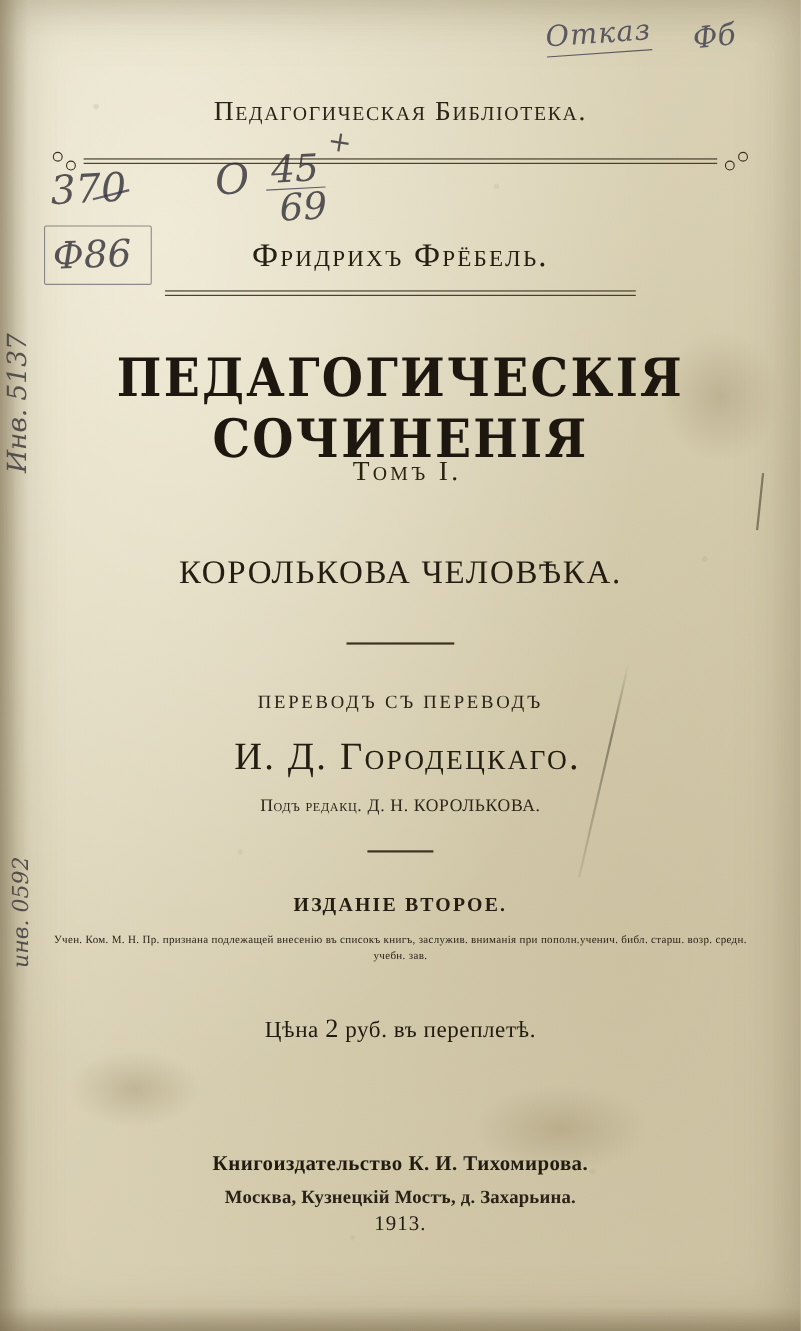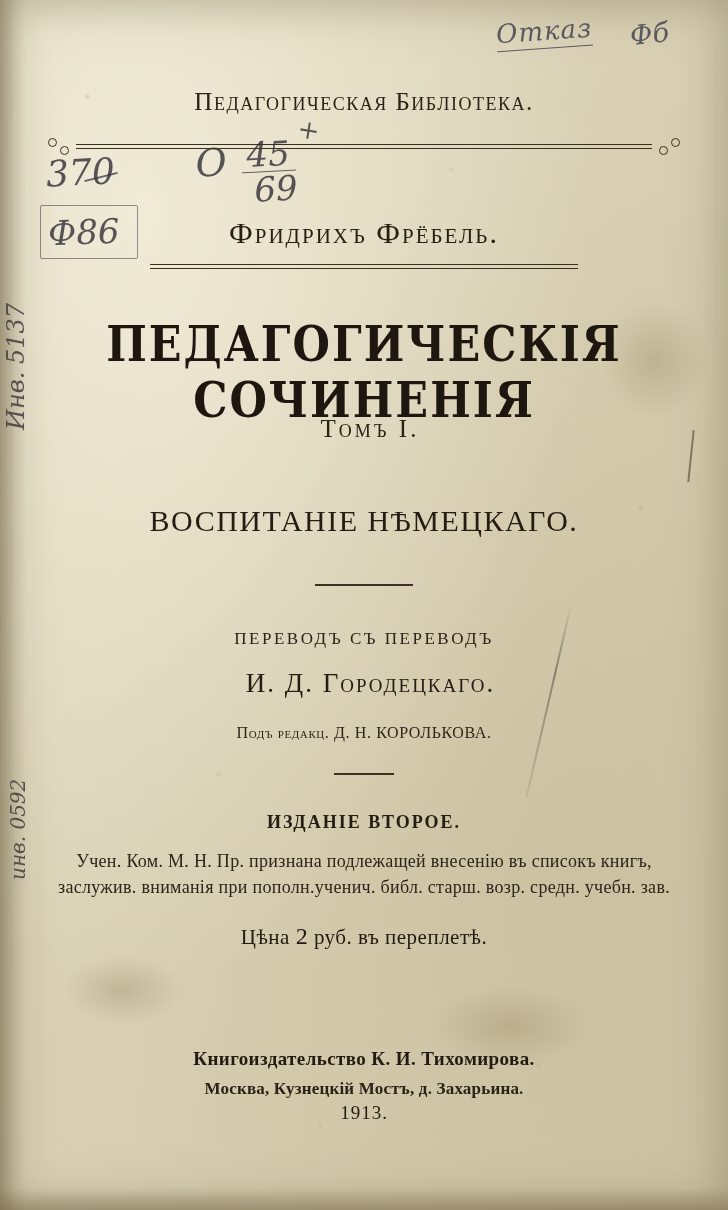--- a/index.html
+++ b/index.html
@@ -179,21 +179,21 @@
     top: 629px;
     font-size: 17px;
     letter-spacing: 2.5px;
     font-variant: small-caps;
     color: #2a2317;
   }
   .translator {
     position: absolute;
     left: 0; right: 0;
     top: 668px;
-    font-size: 27px;
+    font-size: 35px;
     letter-spacing: 2px;
     font-variant: small-caps;
     color: #241d12;
     padding-left: 13px;
   }
   .editor {
     position: absolute;
     left: 0; right: 0;
     top: 724px;
     font-size: 16px;
@@ -209,21 +209,21 @@
     font-size: 18px;
     font-weight: 700;
     letter-spacing: 2px;
     color: #241d12;
   }
 
   .approval {
     position: absolute;
     left: 40px; right: 40px;
     top: 848px;
-    font-size: 18px;
+    font-size: 10px;
     line-height: 1.45;
     letter-spacing: .3px;
     color: #2c2418;
     font-family: "Liberation Serif", serif;
   }
 
   .price {
     position: absolute;
     left: 0; right: 0;
     top: 923px;
@@ -422,21 +422,21 @@
       <span class="dot d"></span>
     </div>
 
     <div class="author">Фридрихъ Фрёбель.</div>
     <div class="author-rule"></div>
 
     <div class="main-title">ПЕДАГОГИЧЕСКIЯ СОЧИНЕНIЯ</div>
 
     <div class="volume">Томъ I.</div>
 
-    <div class="subtitle">ВОСПИТАНIЕ НѢМЕЦКАГО.</div>
+    <div class="subtitle">КОРОЛЬКОВА ЧЕЛОВѢКА.</div>
 
     <div class="sep one"></div>
 
     <div class="trans-from">ПЕРЕВОДЪ СЪ ПЕРЕВОДЪ</div>
     <div class="translator">И. Д. Городецкаго.</div>
     <div class="editor">Подъ редакц. Д. Н. КОРОЛЬКОВА.</div>
 
     <div class="sep two"></div>
 
     <div class="edition">ИЗДАНIЕ ВТОРОЕ.</div>

